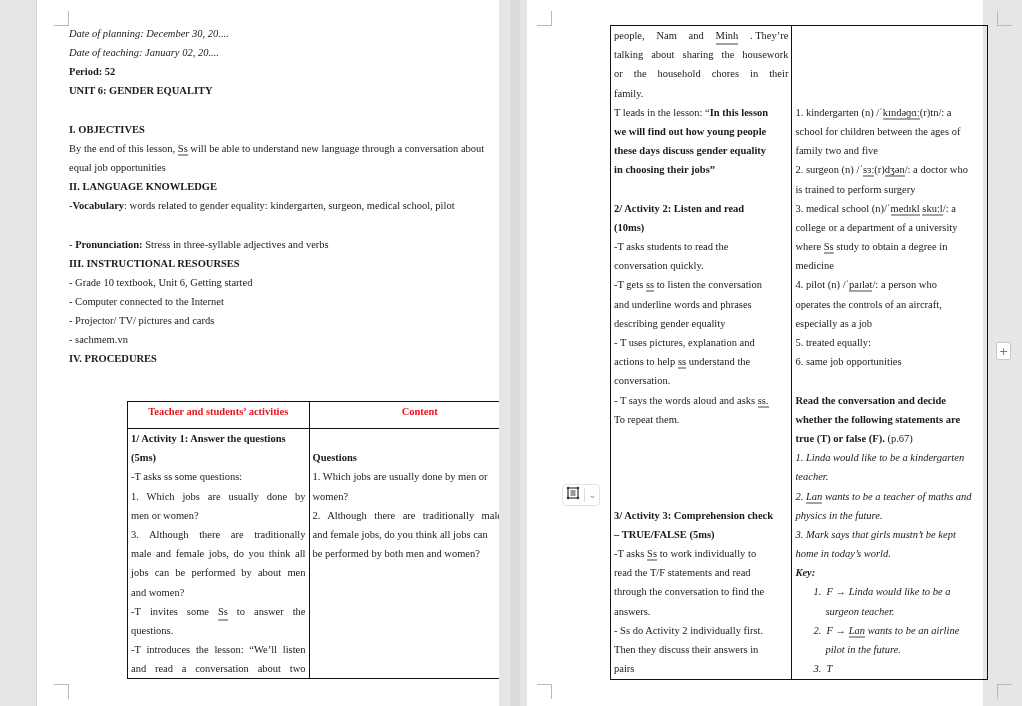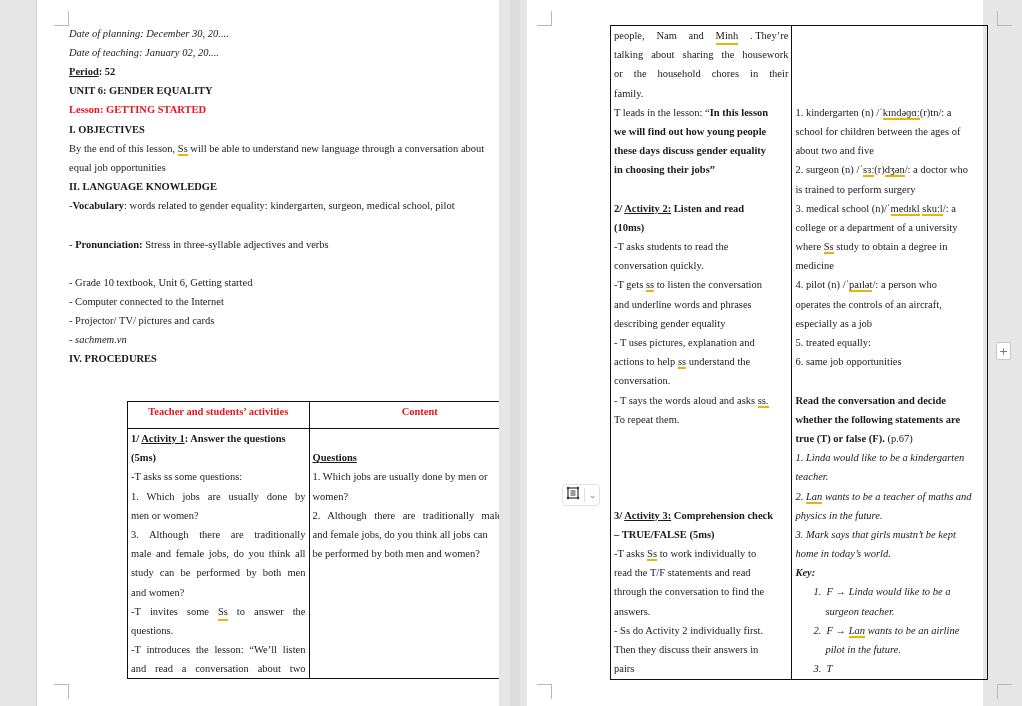--- a/index.html
+++ b/index.html
@@ -22,24 +22,24 @@
     .gap-inner { position: absolute; left: 11px; top: 0; width: 10px; height: 706px; background: #dcdcdc; }
     .crop { position: absolute; width: 15px; height: 15px; border-color: #b9b9b9; border-style: solid; border-width: 0; }
     .crop.tl { border-right-width: 1px; border-bottom-width: 1px; }
     .crop.tr { border-left-width: 1px; border-bottom-width: 1px; }
     .crop.bl { border-right-width: 1px; border-top-width: 1px; }
     .crop.br { border-left-width: 1px; border-top-width: 1px; }
 
     .line { position: absolute; font-size: 10.5px; line-height: 19px; white-space: nowrap; }
     .it { font-style: italic; }
     .b { font-weight: bold; }
-    .u { text-decoration: underline; }
+    .u { }
     .red { color: #e8141c; }
     .center { text-align: left; }
-    .spell2 { border-bottom: 2px solid #eab308; padding-bottom: 0; }
+    .spell2 { border-bottom: 2px solid #a3a3a3; padding-bottom: 0; }
 
     table.lp {
       position: absolute;
       border-collapse: collapse;
       font-size: 10.5px;
     }
     table.lp td { border: 1.5px solid #111; vertical-align: top; padding: 0 3px; line-height: 19.2px; }
     table.lp th { border: 1.5px solid #111; font-weight: bold; color: #e8141c; padding: 0 3px; height: 27px; vertical-align: top; line-height: 19px; text-align: center; }
     .cell-line { display: block; white-space: nowrap; height: 19.2px; }
     .cell-line.jl { text-align: justify; text-align-last: justify; }
@@ -64,49 +64,49 @@
 <div class="page page-left">
   <div class="crop tl" style="left:17px; top:11px;"></div>
   <div class="crop tr" style="left:478px; top:11px;"></div>
   <div class="crop bl" style="left:17px; top:684px;"></div>
   <div class="crop br" style="left:478px; top:684px;"></div>
 
   <div class="line it" style="left:32px; top:24px;">Date of planning: December 30, 20....</div>
   <div class="line it" style="left:32px; top:43px;">Date of teaching: January 02, 20....</div>
   <div class="line b" style="left:32px; top:62px;"><span class="u">Period</span><span>: 52</span></div>
   <div class="line b center" style="left:32px; width:440px; top:81px;">UNIT 6: GENDER EQUALITY</div>
-  <div class="line b center red" style="left:32px; width:440px; top:100px;">Lesson: GETTING STARTED</div>
   <div class="line b" style="left:32px; top:120px;">I. OBJECTIVES</div>
   <div class="line" style="left:32px; top:139px;"><span>By the end of this lesson, </span><span class="spell2">Ss</span><span> will be able to understand new language through a conversation about</span></div>
   <div class="line" style="left:32px; top:158px;">equal job opportunities</div>
   <div class="line b" style="left:32px; top:177px;">II. LANGUAGE KNOWLEDGE</div>
   <div class="line" style="left:32px; top:196px;">-<span class="b">Vocabulary</span><span>: words related to gender equality: kindergarten, surgeon, medical school, pilot</span></div>
   <div class="line" style="left:32px; top:235px;">- <span class="b">Pronunciation:</span><span> Stress in three-syllable adjectives and verbs</span></div>
+  <div class="line b" style="left:32px; top:254px;">III. INSTRUCTIONAL RESOURSES</div>
   <div class="line" style="left:32px; top:273px;font-family:Liberation Serif, serif;">- Grade 10 textbook, Unit 6, Getting started</div>
   <div class="line" style="left:32px; top:292px;">- Computer connected to the Internet</div>
   <div class="line" style="left:32px; top:311px;">- Projector/ TV/ pictures and cards</div>
-  <div class="line" style="left:32px; top:330px;font-style:italic;">- sachmem.vn</div>
+  <div class="line" style="left:32px; top:330px;">- sachmem.vn</div>
   <div class="line b" style="left:32px; top:349px;">IV. PROCEDURES</div>
 
   <table class="lp" style="left:90px; top:401px; width:379px;">
     <tbody>
         <tr>
       <th style="width:182px;">Teacher and students’ activities</th>
       <th style="width:197px;padding-left:28px;">Content</th>
     </tr>
     <tr>
       <td style="height:247px;">
         <span class="cell-line b"><span>1/ </span><span class="u">Activity 1</span><span>: Answer the questions</span></span>
         <span class="cell-line b">(5ms)</span>
         <span class="cell-line">-T asks ss some questions:</span>
         <span class="cell-line jl">1. Which jobs are usually done by</span>
         <span class="cell-line">men or women?</span>
         <span class="cell-line jl">3. Although there are traditionally</span>
         <span class="cell-line jl">male and female jobs, do you think all</span>
-        <span class="cell-line jl">study can be performed by both men</span>
+        <span class="cell-line jl">jobs can be performed by about men</span>
         <span class="cell-line">and women?</span>
         <span class="cell-line" style="display:flex; justify-content:space-between;">
               <span>-T</span>
               <span>invites</span>
               <span>some</span>
               <span class="spell2">Ss</span>
               <span>to</span>
               <span>answer</span>
               <span>the</span>
             </span>
@@ -183,21 +183,21 @@
         <span class="cell-line">Then they discuss their answers in</span>
         <span class="cell-line">pairs</span>
       </td>
       <td style="width:196px; border-top:1.5px solid #111;">
         <span class="cell-line"></span>
         <span class="cell-line"></span>
         <span class="cell-line"></span>
         <span class="cell-line"></span>
         <span class="cell-line"><span>1. kindergarten (n) /ˈ</span><span class="spell2">kɪndəɡɑː</span><span>(r)tn/: a</span></span>
         <span class="cell-line">school for children between the ages of</span>
-        <span class="cell-line">about two and five</span>
+        <span class="cell-line">family two and five</span>
         <span class="cell-line"><span>2. surgeon (n) /ˈ</span><span class="spell2">sɜː</span><span>(r)</span><span class="spell2">dʒən</span><span>/: a doctor who</span></span>
         <span class="cell-line">is trained to perform surgery</span>
         <span class="cell-line"><span>3. medical school (n)/ˈ</span><span class="spell2">medɪkl</span><span> </span><span class="spell2">skuːl</span><span>/: a</span></span>
         <span class="cell-line">college or a department of a university</span>
         <span class="cell-line"><span>where </span><span class="spell2">Ss</span><span> study to obtain a degree in</span></span>
         <span class="cell-line">medicine</span>
         <span class="cell-line"><span>4. pilot (n) /ˈ</span><span class="spell2">paɪlət</span><span>/: a person who</span></span>
         <span class="cell-line">operates the controls of an aircraft,</span>
         <span class="cell-line">especially as a job</span>
         <span class="cell-line">5. treated equally:</span>

